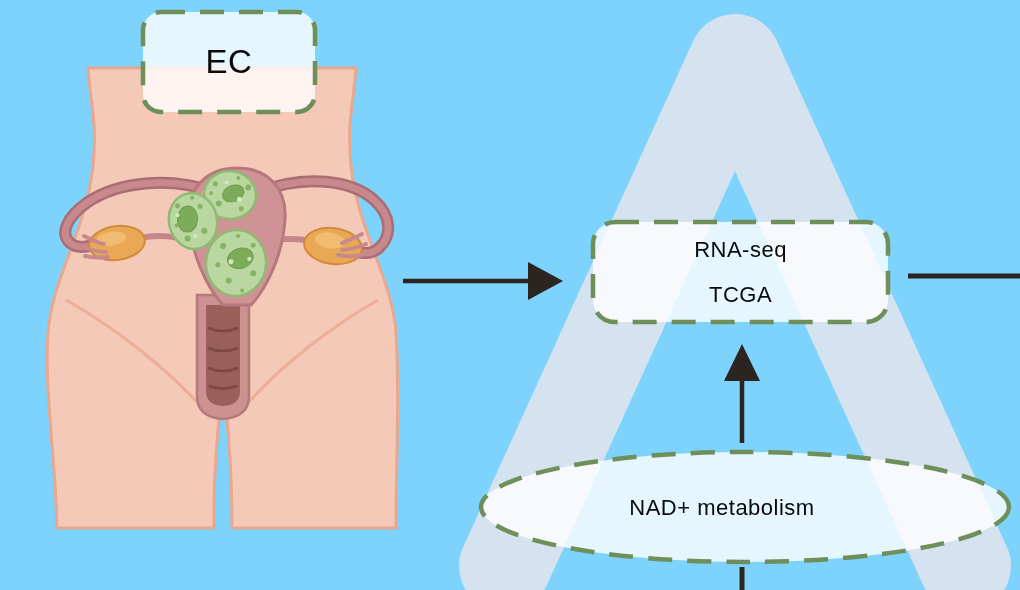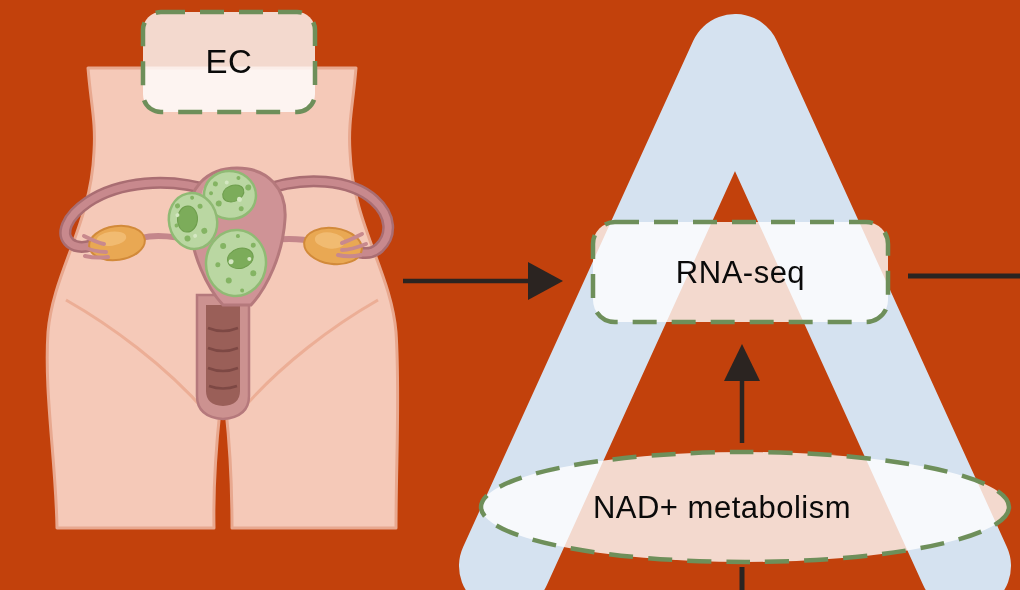--- a/index.html
+++ b/index.html
@@ -1,27 +1,27 @@
 <!DOCTYPE html>
 <html><head>
 <meta charset="utf-8">
 <style>
   html,body{margin:0;padding:0;background:#ffffff;}
   .stage{
     position:relative;width:1020px;height:590px;overflow:hidden;
-    background:#c2410c;
+    background:#7dd3fc;
     font-family:"Liberation Sans", sans-serif;
     color:#0a0a0a;
   }
   .stage svg{position:absolute;left:0;top:0;}
   .layer-full{width:1020px;height:590px;}
   .anatomy-svg{width:440px;height:590px;}
   .node-label{
     position:absolute;display:flex;flex-direction:column;align-items:center;justify-content:center;
-    text-align:center;font-size:31px;line-height:44px;color:#0a0a0a;letter-spacing:0.5px;
+    text-align:center;font-size:22px;line-height:44px;color:#0a0a0a;letter-spacing:0.5px;
   }
   .label-ec{left:143px;top:12px;width:172px;height:100px;font-size:33px;}
   .label-rnaseq{left:593px;top:222px;width:295px;height:100px;line-height:45px;}
   .label-nad{left:464px;top:460px;width:516px;height:96px;}
 </style>
 </head>
 <body>
 
 <div class="stage">
 
@@ -171,19 +171,20 @@
       <ellipse cx="745" cy="507" rx="264" ry="55"></ellipse>
     </g>
   </svg>
 
   <div class="node-label label-ec">
     <span>EC</span>
   </div>
 
   <div class="node-label label-rnaseq">
     <span>RNA-seq</span>
+    <span>TCGA</span>
   </div>
 
   <div class="node-label label-nad">
     <span>NAD+ metabolism</span>
   </div>
 
 </div>
 
 </body></html>

